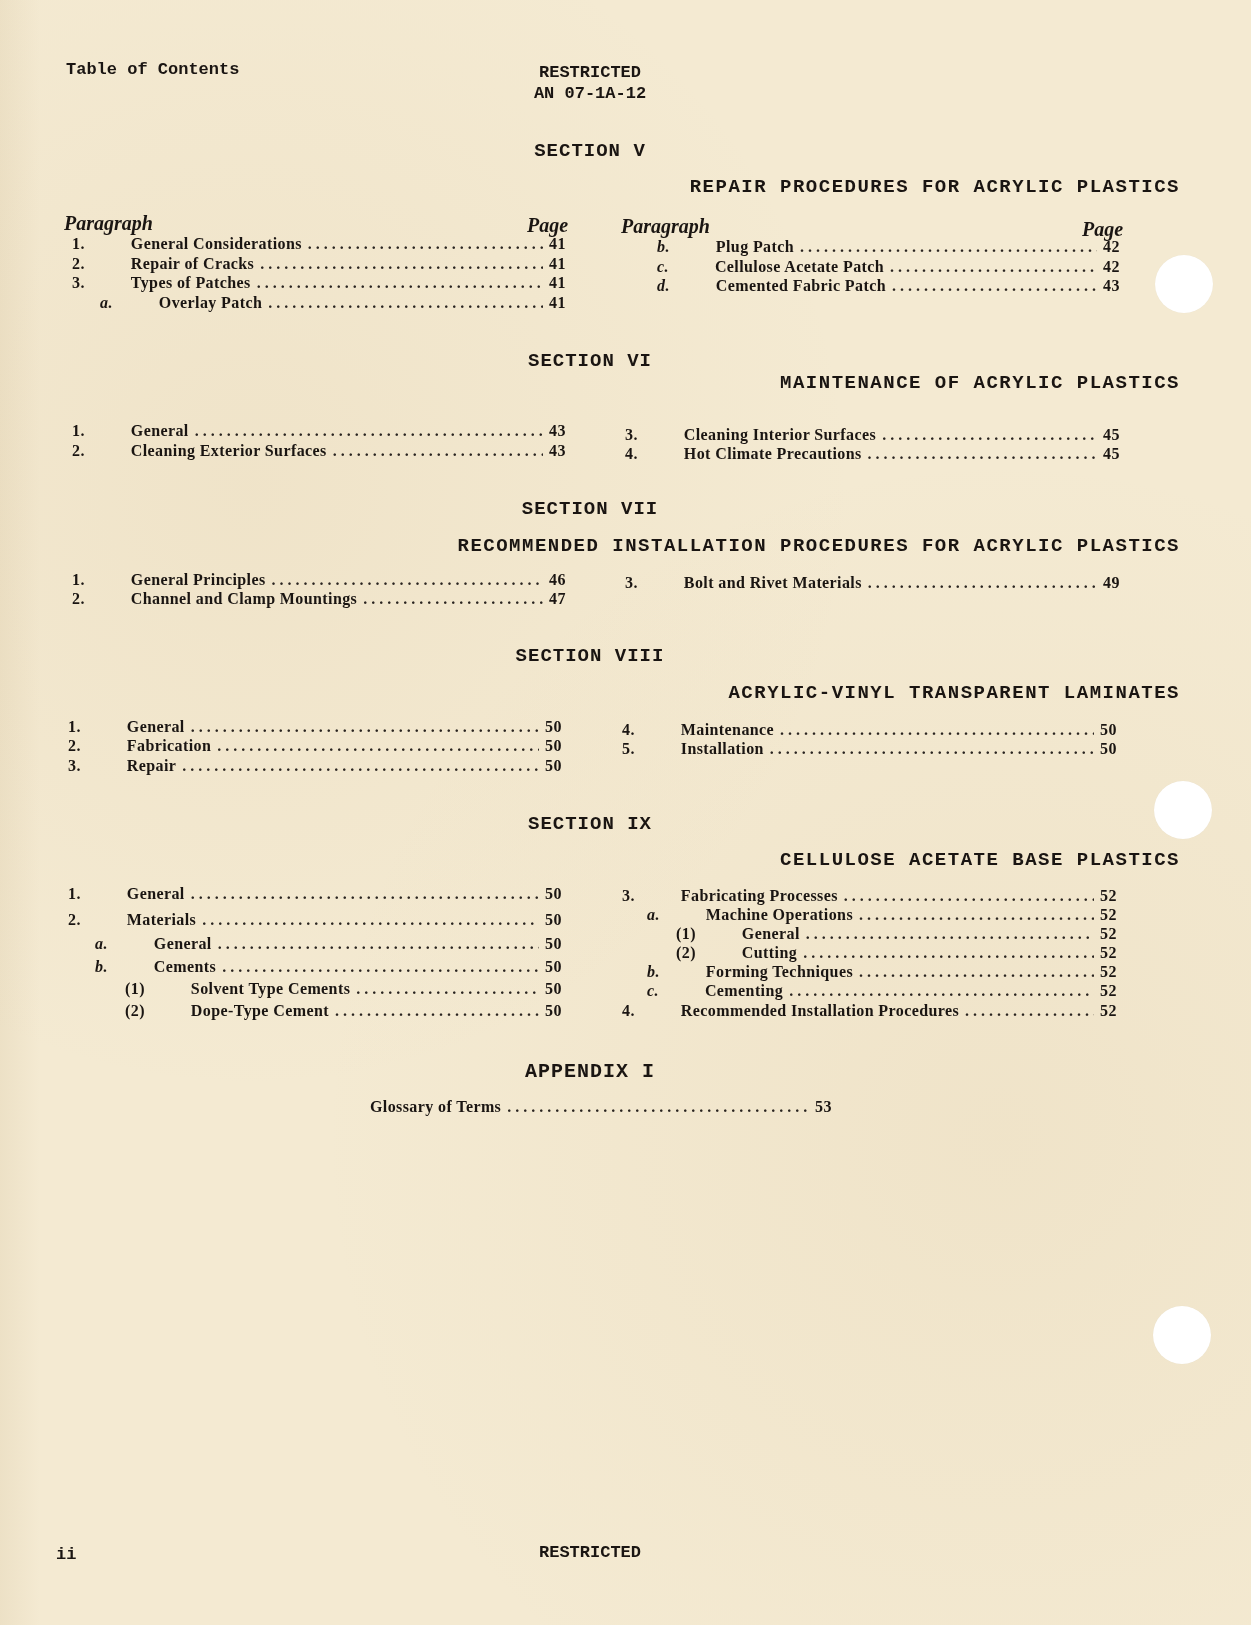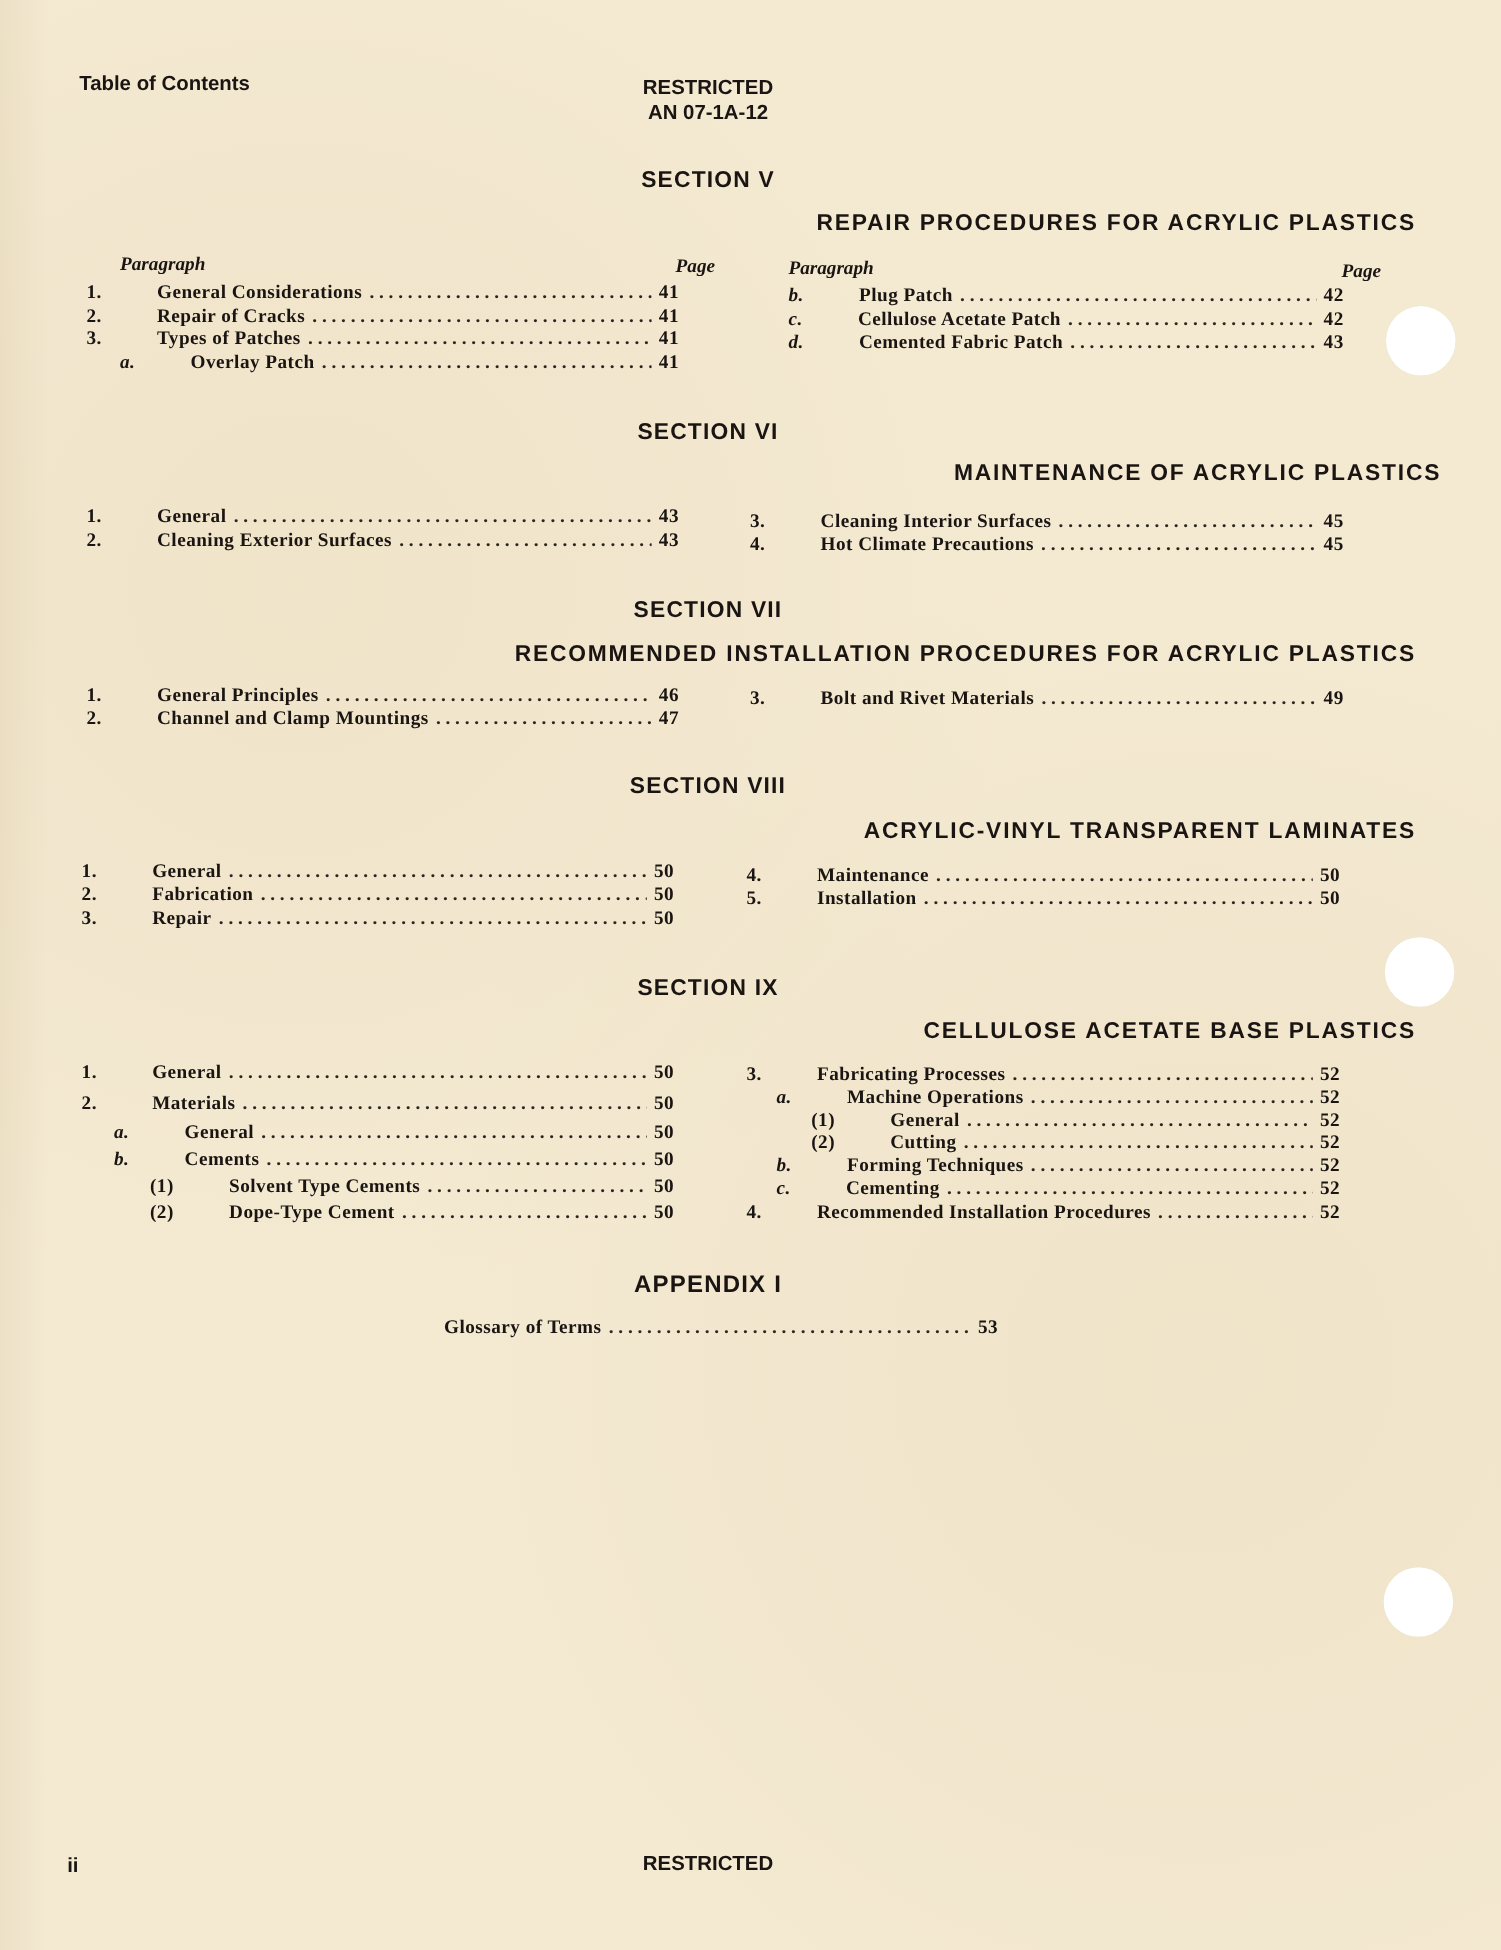--- a/index.html
+++ b/index.html
@@ -7,26 +7,26 @@
     width:1251px; height:1625px; position:relative; overflow:hidden;
     background:#f4ead2;
     background-image:
       radial-gradient(circle at 20% 30%, rgba(200,170,120,0.10), transparent 40%),
       radial-gradient(circle at 80% 70%, rgba(200,170,120,0.10), transparent 45%),
       linear-gradient(90deg, rgba(170,140,90,0.10) 0px, transparent 40px);
     font-family: "Liberation Serif", serif;
     color:#1a1512;
   }
   .abs { position:absolute; }
-  .sans-bold { font-family: Liberation Sans, sans-serif; font-weight:bold; }
+  .sans-bold { font-family: Liberation Mono, monospace; font-weight:bold; }
   .corner { left:66px; top:60px; font-size:17px; }
   .hdr { left:0; width:1180px; text-align:center; font-size:17px; line-height:21px; }
   .sec-num { left:0; width:1180px; text-align:center; font-size:19px; letter-spacing:1px; }
   .sec-title { left:0; width:1180px; text-align:right; font-size:19px; letter-spacing:1.5px; }
-  .col-hdr { font-style:italic; font-weight:bold; font-size:16px;margin-left:36px; }
+  .col-hdr { font-style:italic; font-weight:bold; font-size:20px; }
   .row {
     position:absolute; display:flex; align-items:baseline; height:20px;
     font-size:16px; font-weight:bold; letter-spacing:0.4px; white-space:nowrap;
   }
   .row .num { flex:none; }
   .row .lbl { flex:none; padding-left:6px;margin-left:40px; }
   .row .dots {
     flex:1 1 auto; overflow:hidden; margin:0 6px; letter-spacing:4px; color:#2a2420;
   }
   .row .dots::before {
@@ -97,21 +97,21 @@
   <span class="pg">42</span>
 </div>
 <div class="row" style="left:657px; width:466px; top:277px;">
   <span class="num it-mark">d.</span>
   <span class="lbl">Cemented Fabric Patch</span>
   <span class="dots"></span>
   <span class="pg">43</span>
 </div>
 
 <div class="abs sec-num sans-bold" style="top:350px;">SECTION VI</div>
-<div class="abs sec-title sans-bold" style="top:384px;padding-left:21px;">MAINTENANCE OF ACRYLIC PLASTICS</div>
+<div class="abs sec-title sans-bold" style="top:372px;">MAINTENANCE OF ACRYLIC PLASTICS</div>
 
 <div class="row" style="left:72px; width:497px; top:422px;">
   <span class="num">1.</span>
   <span class="lbl">General</span>
   <span class="dots"></span>
   <span class="pg">43</span>
 </div>
 <div class="row" style="left:72px; width:497px; top:442px;">
   <span class="num">2.</span>
   <span class="lbl">Cleaning Exterior Surfaces</span>

